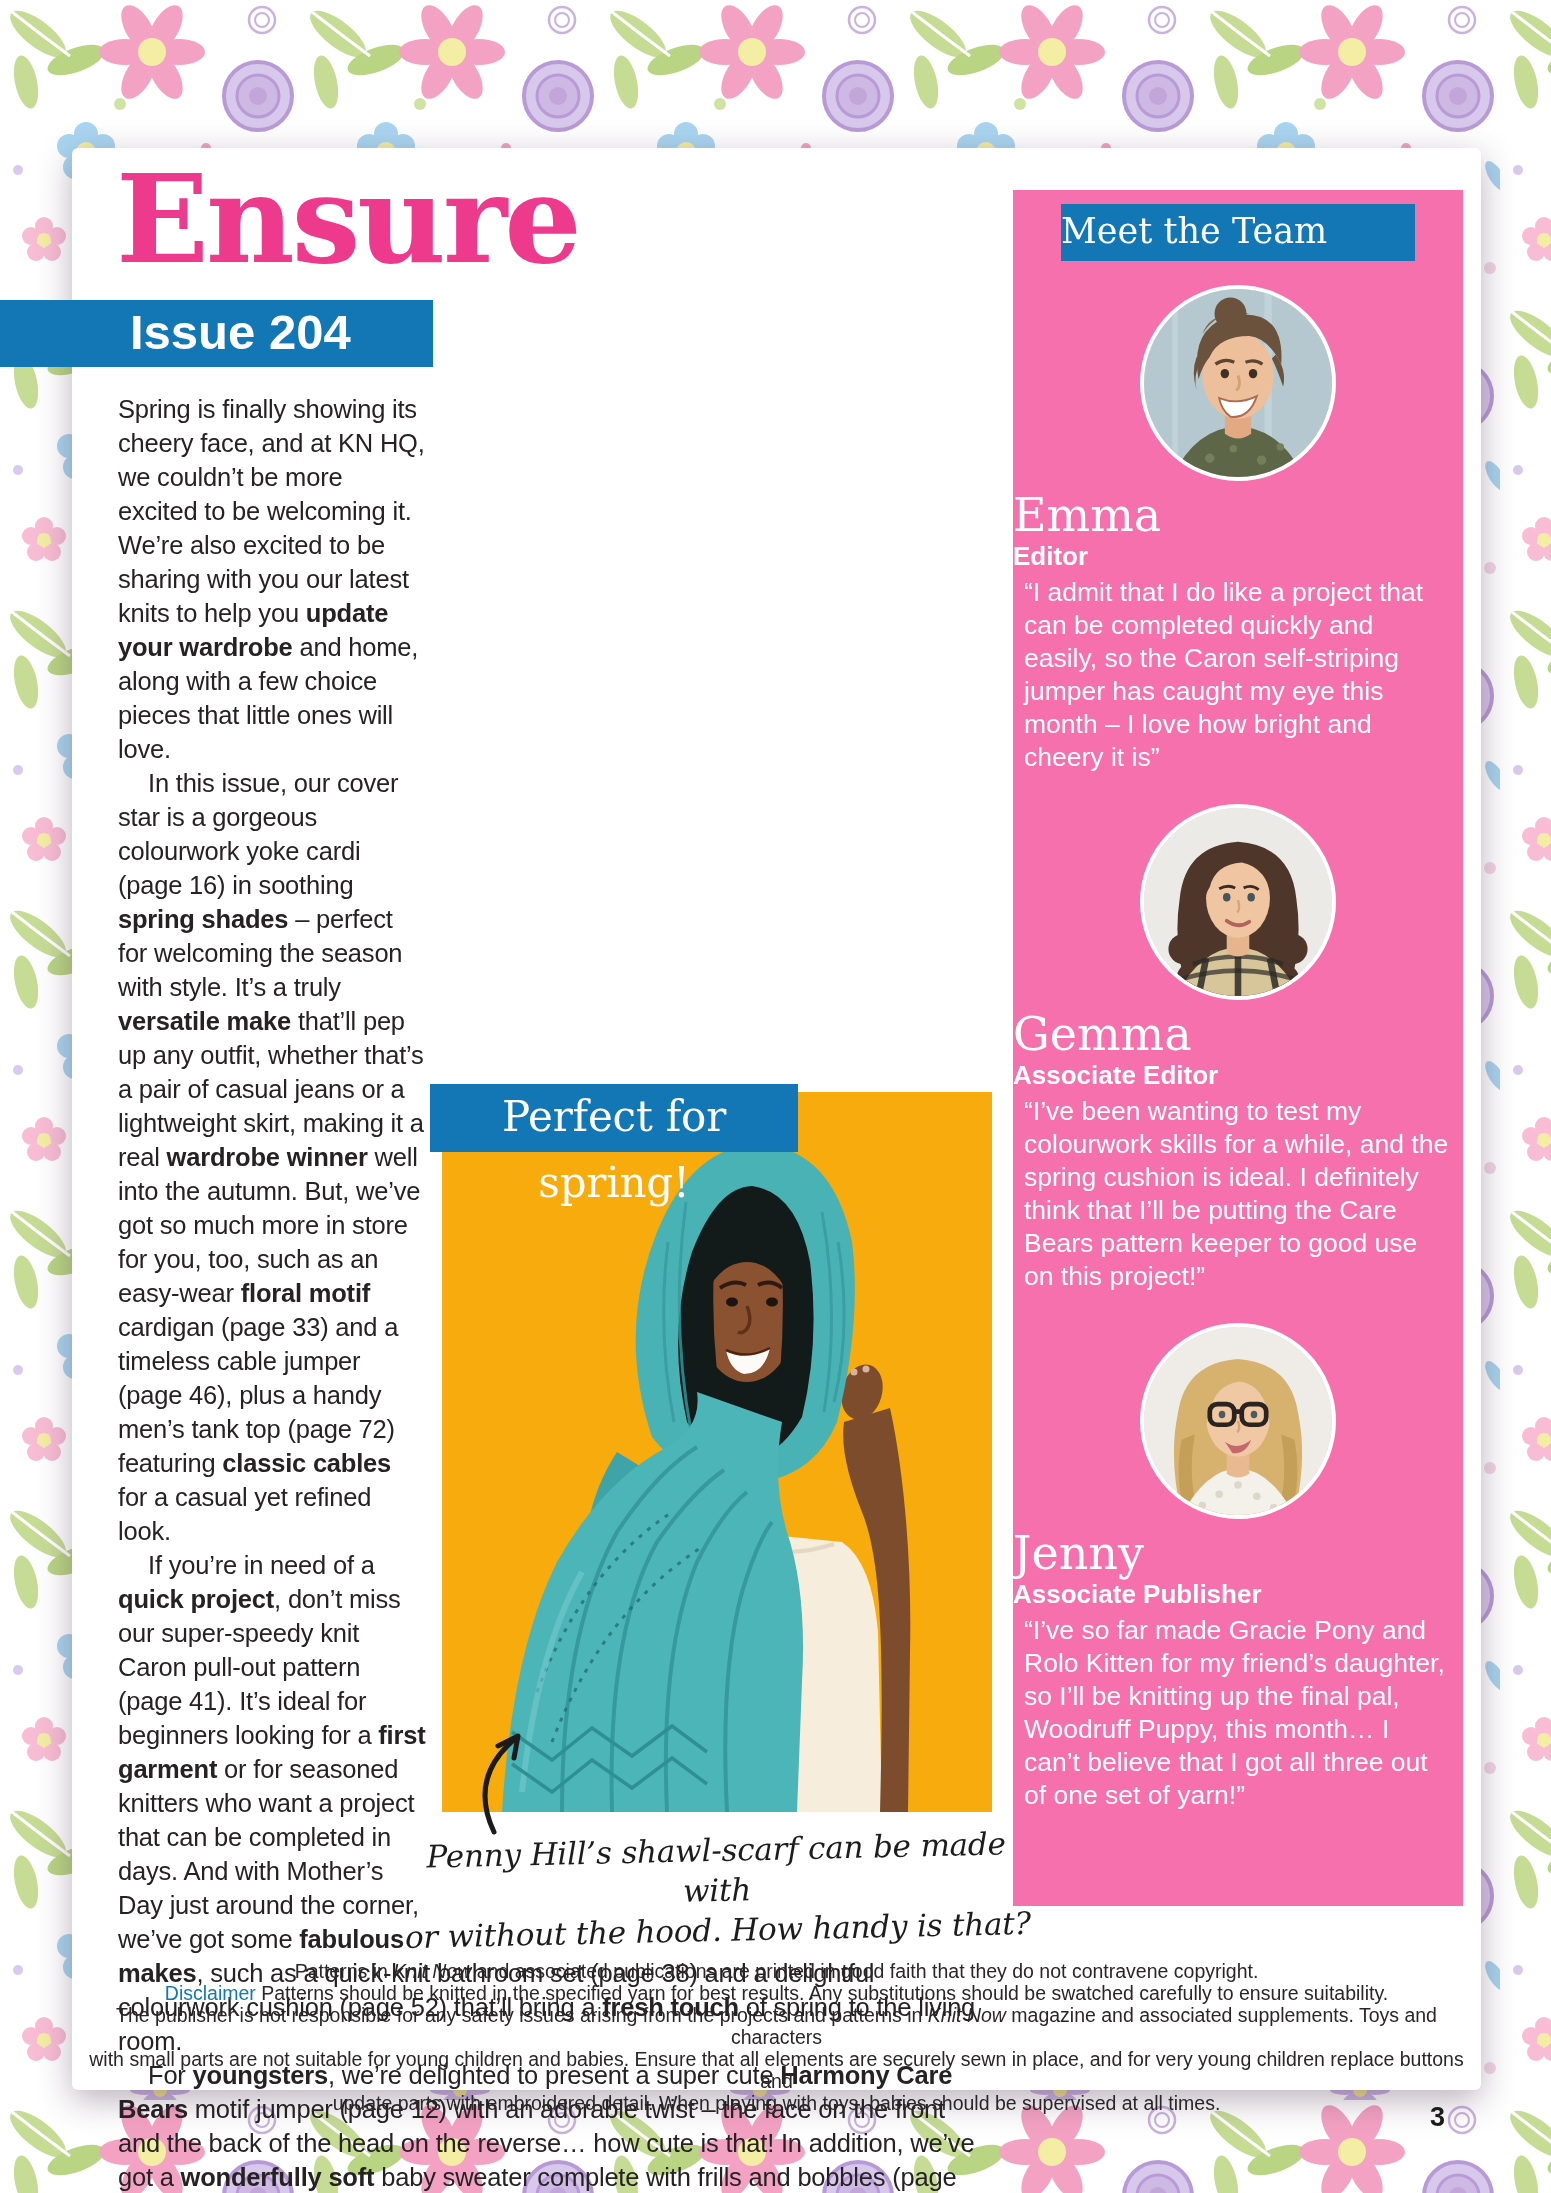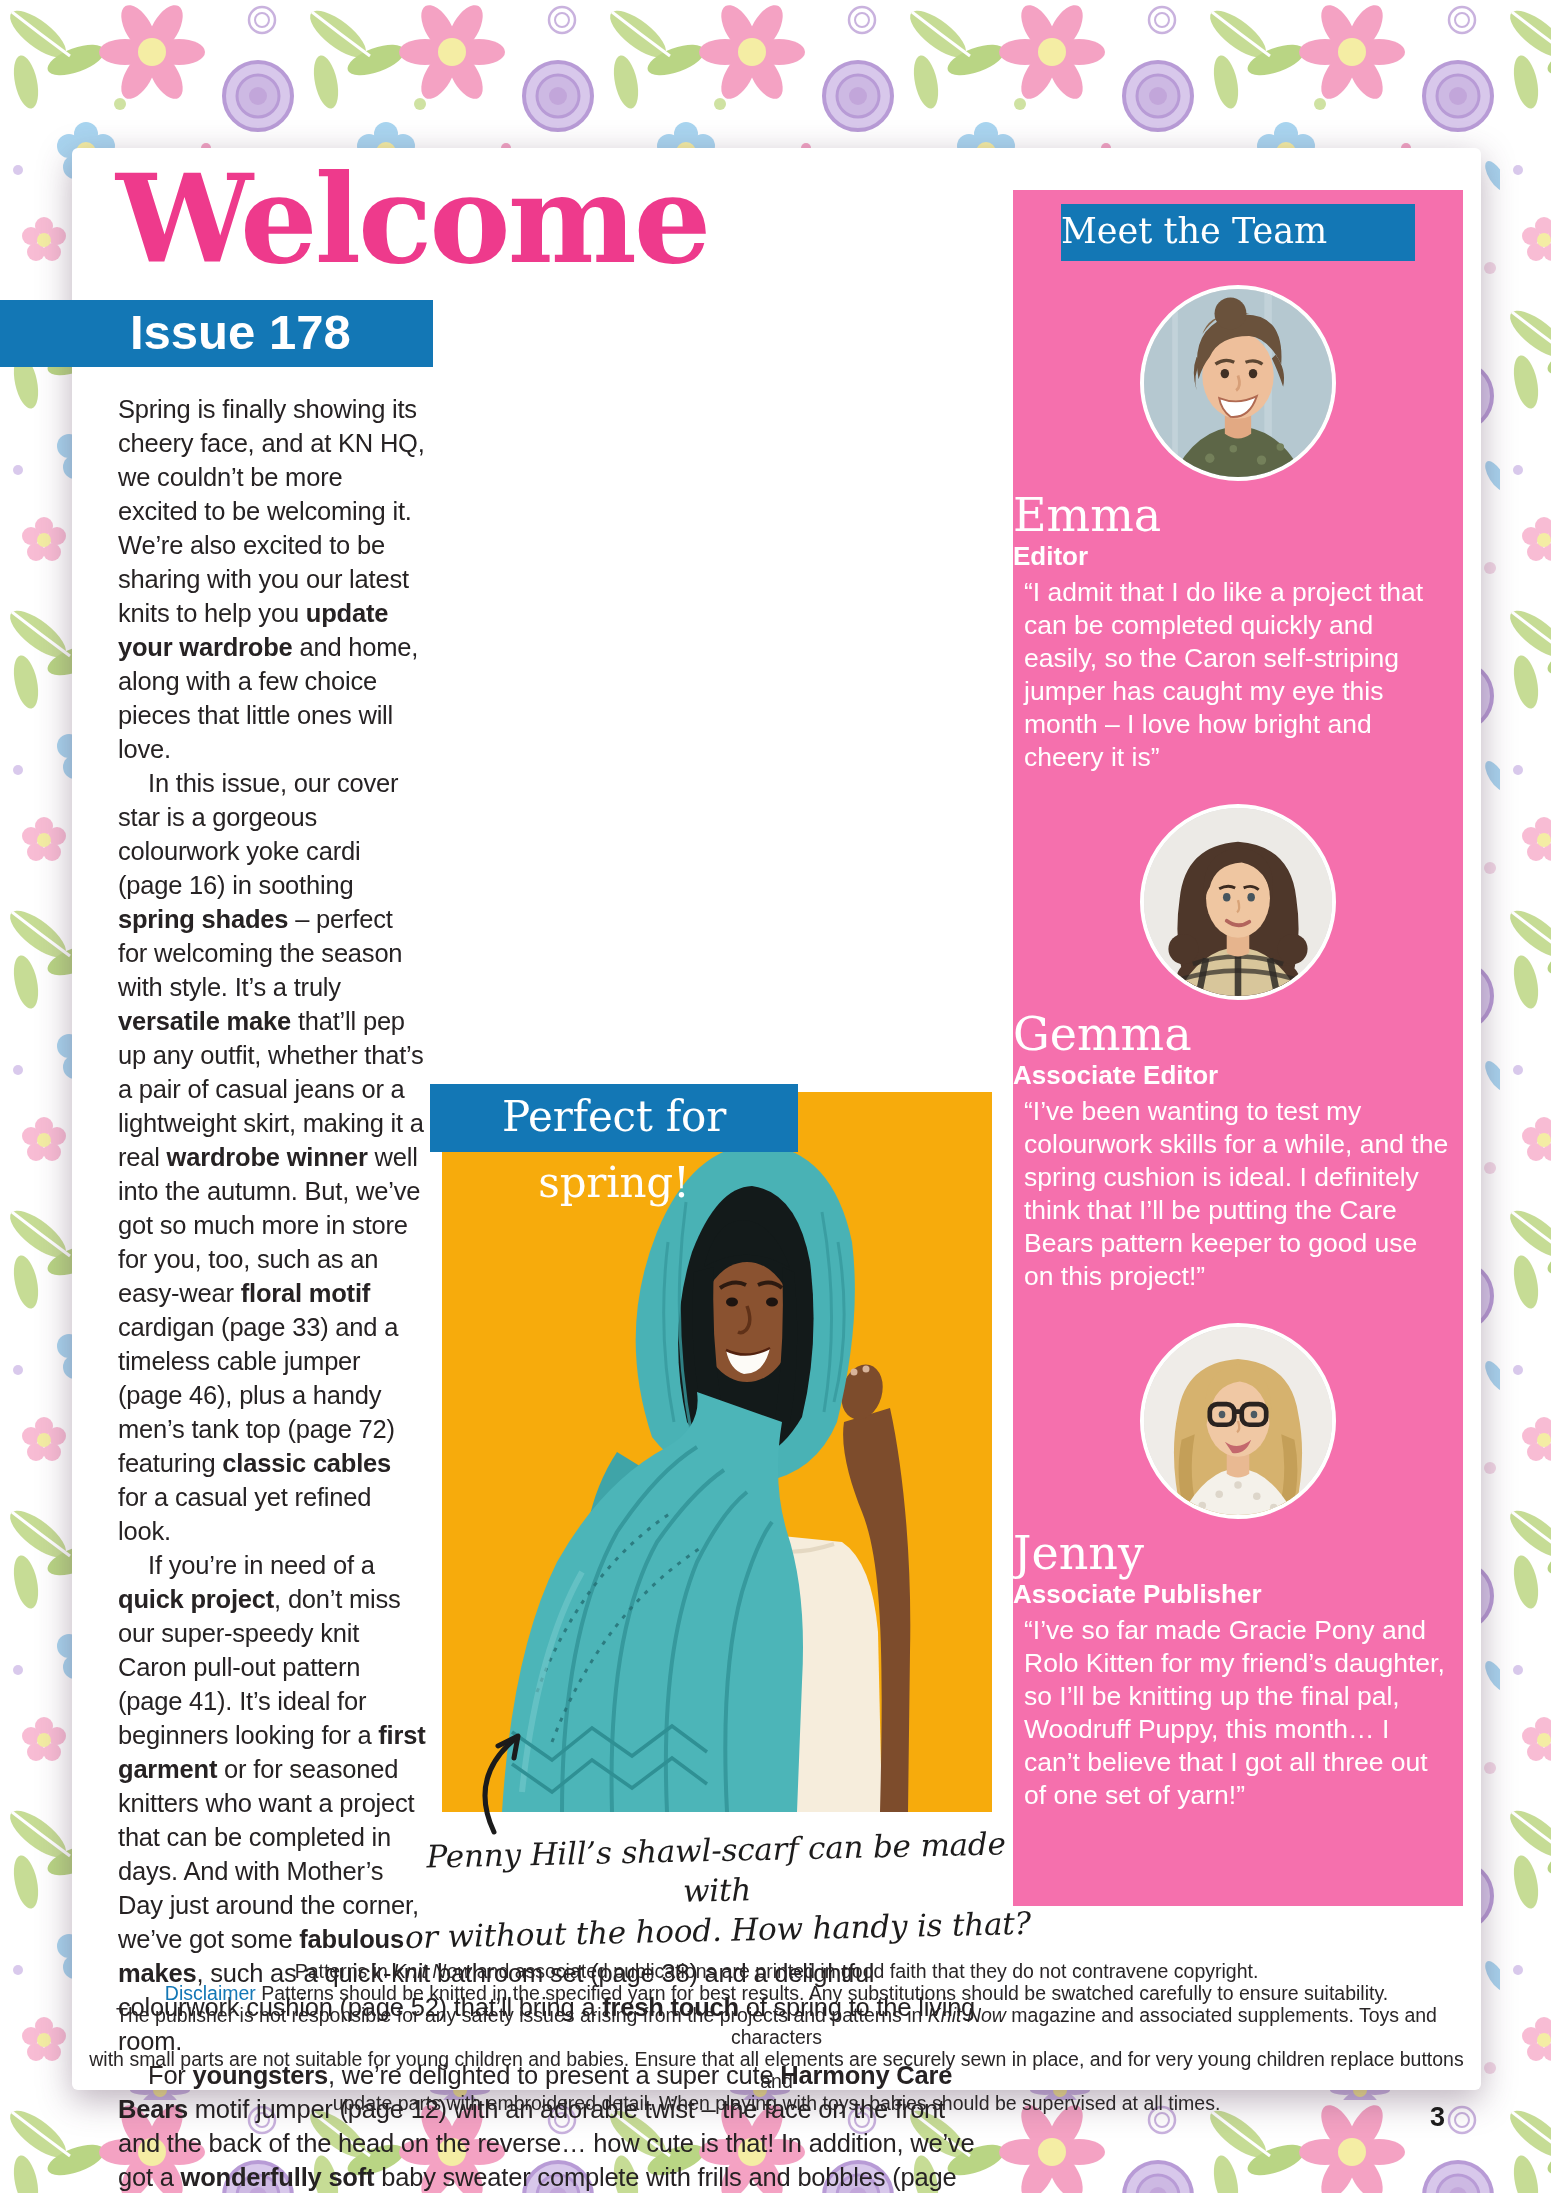--- a/index.html
+++ b/index.html
@@ -123,21 +123,21 @@
       <circle cx="290" cy="268" r="6" fill="#f2d7e6"></circle>
       <circle cx="150" cy="212" r="5" fill="#cfe2a2"></circle>
       <circle cx="104" cy="246" r="4" fill="#a9d5f0"></circle>
     </pattern>
   </defs>
   <rect width="1551" height="2193" fill="url(#flo)"></rect>
 </svg>
 
 <div class="page">
 
-  <h1 class="title">Welcome</h1>
+  <h1 class="title">Ensure</h1>
 
   <div class="letter">
 
     <div class="photo-float">
       <div class="photo">
         <svg viewBox="0 0 550 720">
           <rect width="550" height="720" fill="#f7ab0c"></rect>
           <path d="M150,720 L140,520 Q135,420 175,360 L240,400 L230,720 Z" fill="#3fa4a8"></path>
           <path d="M235,720 L238,520 Q242,455 300,440 L400,450 Q430,470 436,540 L440,720 Z" fill="#f6eddc"></path>
           <path d="M300,440 Q330,472 392,452" stroke="#e4d8c2" stroke-width="4" fill="none"></path>
@@ -316,16 +316,16 @@
     <div><span>Patterns in </span><span class="i">Knit Now</span><span> and associated publications are printed in good faith that they do not contravene copyright.</span></div>
     <div><span class="c-blue">Disclaimer</span><span> Patterns should be knitted in the specified yarn for best results. Any substitutions should be swatched carefully to ensure suitability.</span></div>
     <div><span>The publisher is not responsible for any safety issues arising from the projects and patterns in </span><span class="i">Knit Now</span><span> magazine and associated supplements. Toys and characters</span></div>
     <div><span>with small parts are not suitable for young children and babies. Ensure that all elements are securely sewn in place, and for very young children replace buttons and</span></div>
     <div><span>update parts with embroidered detail. When playing with toys, babies should be supervised at all times.</span></div>
   </div>
 
 </div>
 
 <div class="issue-banner">
-  <span>Issue 178</span>
+  <span>Issue 204</span>
 </div>
 
 <div class="page-number">3</div>
 
 </body></html>

